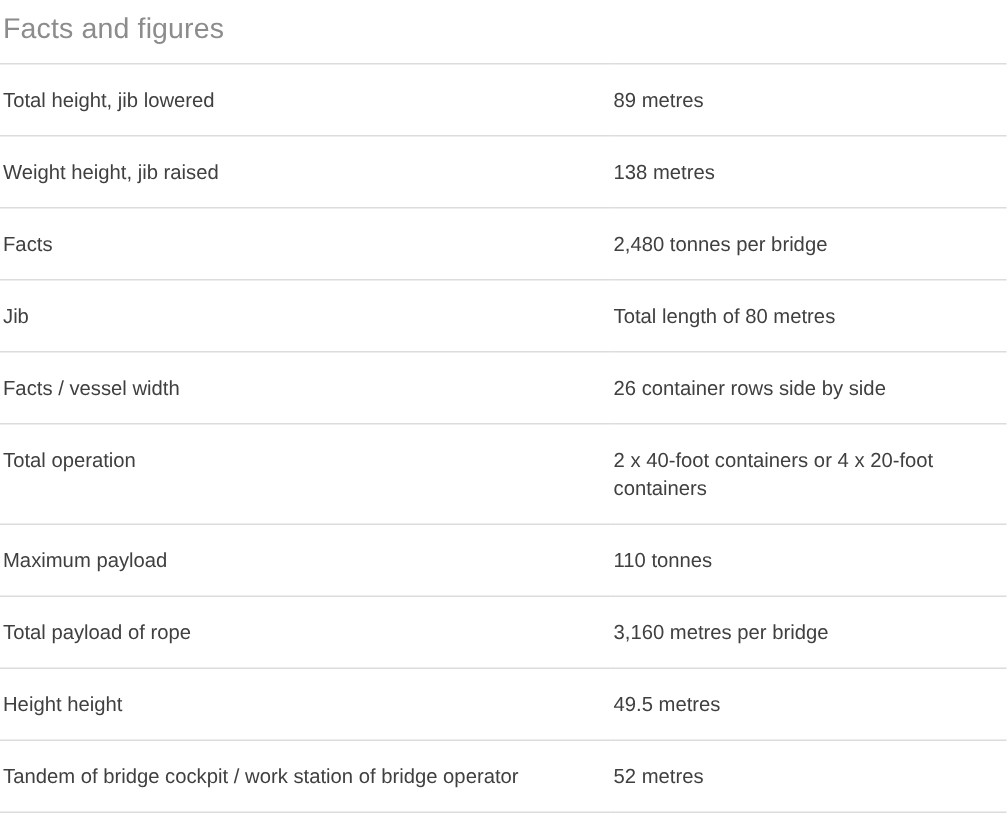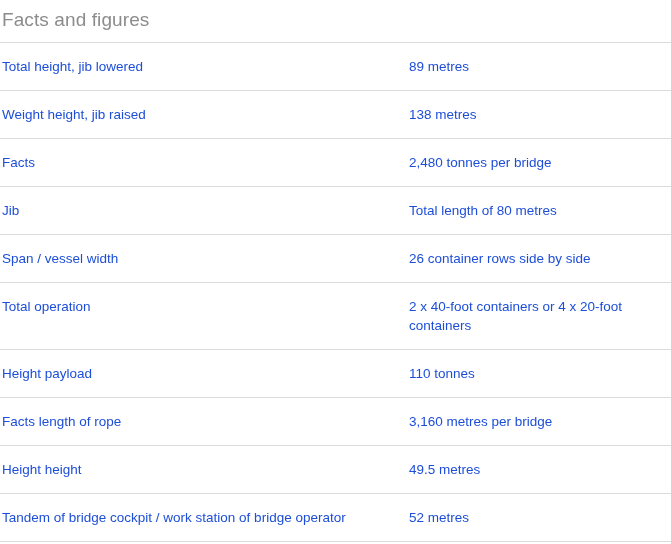--- a/index.html
+++ b/index.html
@@ -36,21 +36,21 @@
   }
   table.facts tr {
     border-top: 1px solid #dcdcdc;
   }
   table.facts tr:last-child {
     border-bottom: 1px solid #dcdcdc;
   }
   table.facts td {
     font-size: 13.5px;
     line-height: 19px;
-    color: #1d4ed8;
+    color: #404040;
     padding: 14px 10px 14px 2px;
     vertical-align: top;
   }
   td.label {
     width: 395px;
   }
   td.value {
     width: 276px;
     padding-left: 0;
   }
@@ -72,33 +72,33 @@
       </tr>
       <tr>
         <td class="label">Facts</td>
         <td class="value">2,480 tonnes per bridge</td>
       </tr>
       <tr>
         <td class="label">Jib</td>
         <td class="value">Total length of 80 metres</td>
       </tr>
       <tr>
-        <td class="label">Span / vessel width</td>
+        <td class="label">Facts / vessel width</td>
         <td class="value">26 container rows side by side</td>
       </tr>
       <tr>
         <td class="label">Total operation</td>
         <td class="value">2 x 40-foot containers or 4 x 20-foot containers</td>
       </tr>
       <tr>
-        <td class="label">Height payload</td>
+        <td class="label">Maximum payload</td>
         <td class="value">110 tonnes</td>
       </tr>
       <tr>
-        <td class="label">Facts length of rope</td>
+        <td class="label">Total payload of rope</td>
         <td class="value">3,160 metres per bridge</td>
       </tr>
       <tr>
         <td class="label">Height height</td>
         <td class="value">49.5 metres</td>
       </tr>
       <tr>
         <td class="label">Tandem of bridge cockpit / work station of bridge operator</td>
         <td class="value">52 metres</td>
       </tr>

